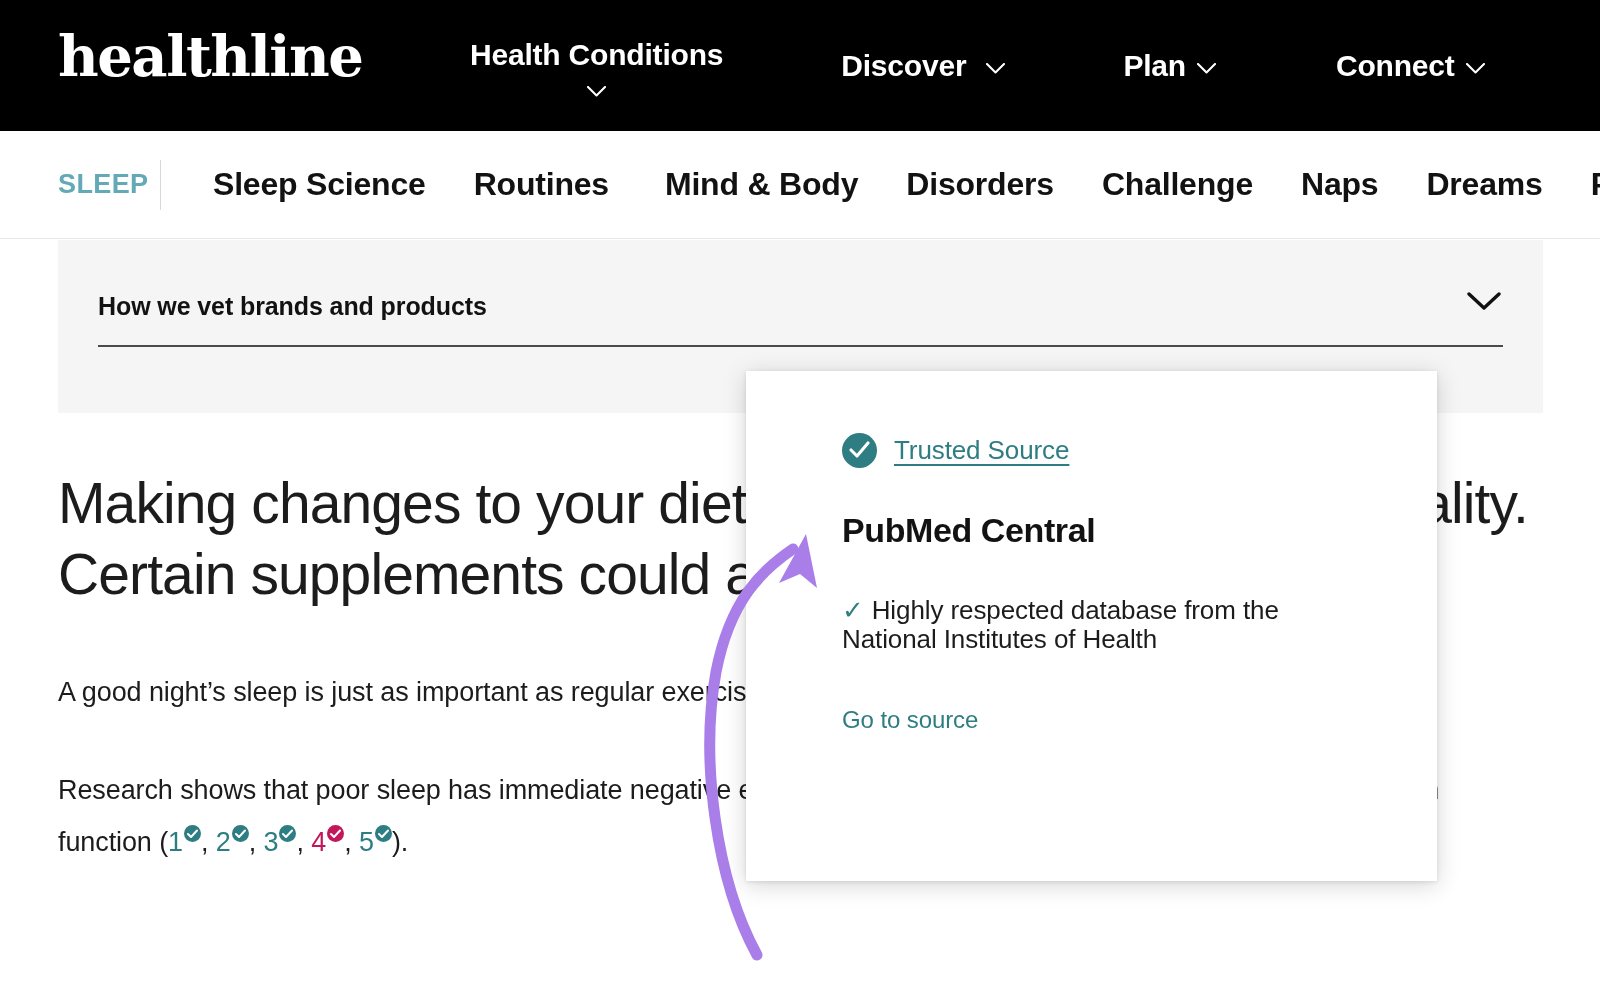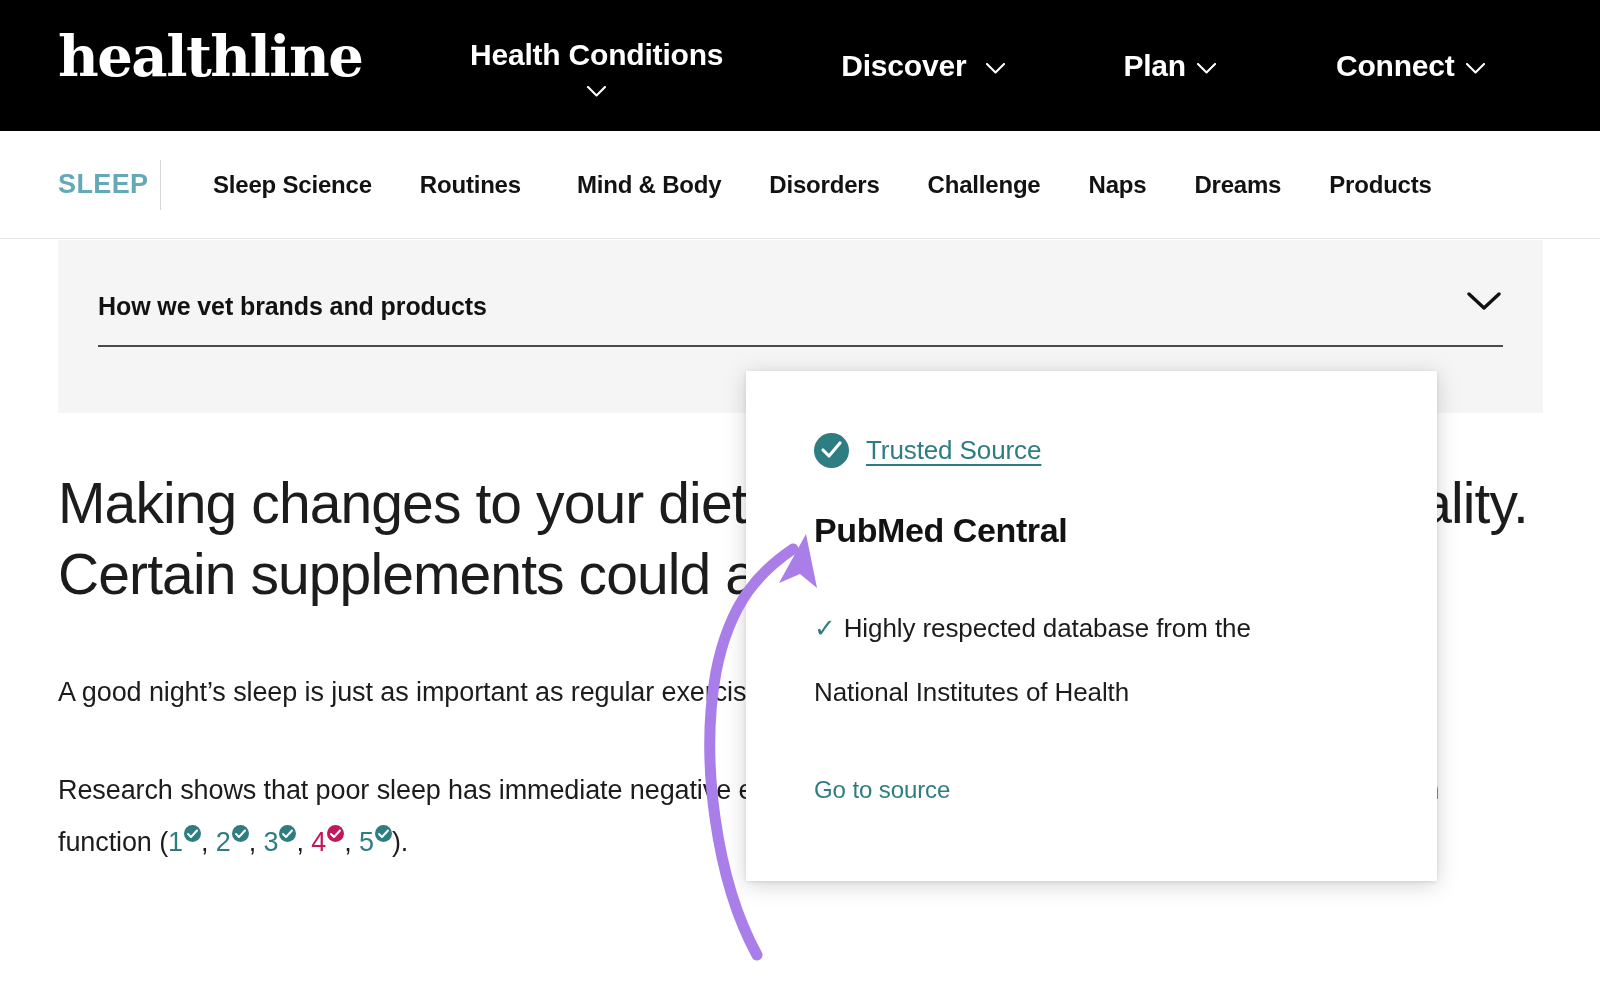--- a/index.html
+++ b/index.html
@@ -111,21 +111,21 @@
   }
 
   .subnav-items {
     position: absolute;
     left: 213px;
     display: flex;
     align-items: center;
   }
 
   .subnav-item {
-    font-size: 24px;
+    font-size: 32px;
     font-weight: 700;
     color: #121212;
     letter-spacing: -0.2px;
     white-space: nowrap;
     cursor: pointer;
   }
   .sn-0 { margin-right: 48px; }
   .sn-1 { margin-right: 56px; }
   .sn-2 { margin-right: 48px; }
   .sn-3 { margin-right: 48px; }
@@ -235,21 +235,21 @@
     top: 371px;
     width: 691px;
     height: 510px;
     background: #ffffff;
     box-shadow: 0 4px 22px rgba(0,0,0,0.17), 0 1px 4px rgba(0,0,0,0.10);
     z-index: 40;
   }
 
   .card-inner {
     position: absolute;
-    left: 68px;
+    left: 96px;
     top: 62px;
     width: 540px;
   }
 
   .trusted-row {
     display: flex;
     align-items: center;
     gap: 17px;
   }
 
@@ -276,21 +276,21 @@
     margin-top: 43px;
     font-size: 34px;
     font-weight: 700;
     color: #121212;
     letter-spacing: -0.4px;
   }
 
   .card-bullet {
     margin-top: 46px;
     font-size: 26px;
-    line-height: 64px;
+    line-height: 29px;
     color: #1c1c1c;
     width: 520px;
     letter-spacing: -0.1px;
   }
 
   .bullet-check {
     color: #2e7d82;
     font-size: 26px;
     margin-right: 8px;
   }

